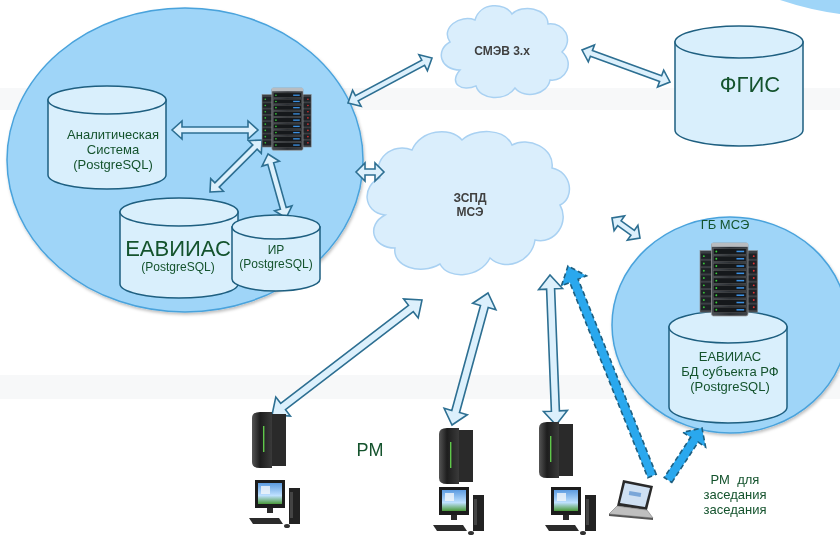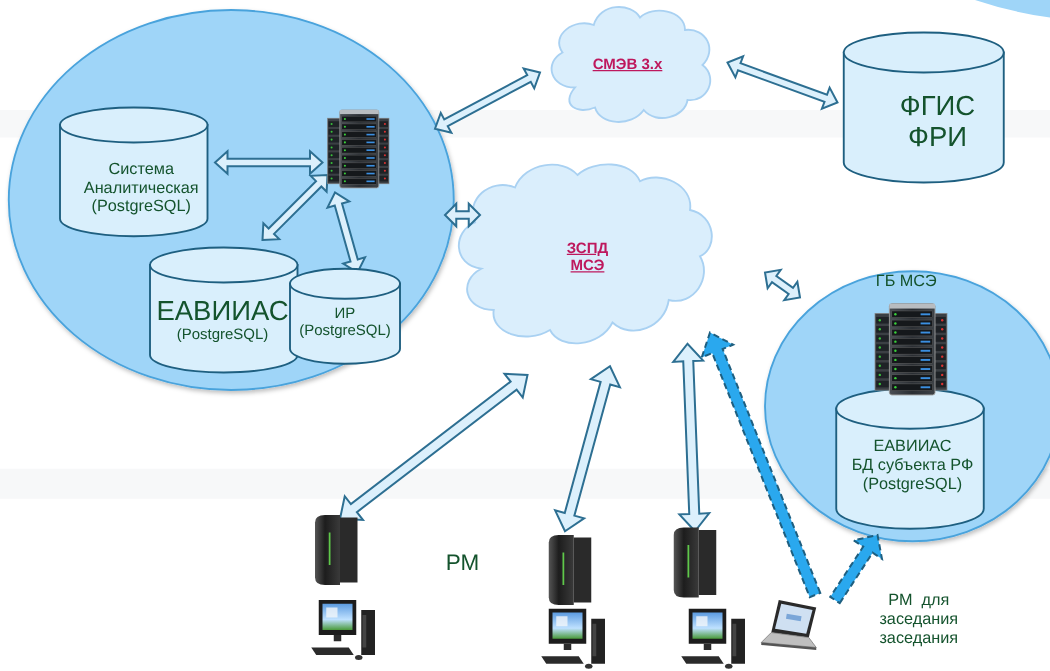--- a/index.html
+++ b/index.html
@@ -3,21 +3,21 @@
   <meta charset="utf-8">
   <style>
     html, body { margin: 0; padding: 0; }
     body {
       width: 840px; height: 537px; overflow: hidden; position: relative;
       background: #ffffff;
       font-family: "Liberation Sans", sans-serif;
     }
     #stage { position: absolute; left: 0; top: 0; width: 840px; height: 537px; }
     .lbl { position: absolute; color: #14532d; text-align: center; line-height: 1.15; white-space: nowrap; }
-    .cloud-lbl { color: #be185d; font-weight: bold; text-decoration: underline; }
+    .cloud-lbl { color: #404040; font-weight: bold; }
     .band { position: absolute; left: 0; width: 840px; background: #f7f8f9; }
   </style>
 </head>
 <body>
 
 <div class="band" style="top:88px;height:22px;"></div>
 <div class="band" style="top:375px;height:24px;"></div>
 
 <svg id="stage" viewBox="0 0 840 537" xmlns="http://www.w3.org/2000/svg">
   <defs>
@@ -276,22 +276,22 @@
         <path d="M14 0 L44 6 L38 30 L8 26 Z" fill="#2a2a2a"></path>
         <path d="M16 3 L41 8 L36 27 L11 23 Z" fill="#cfe0f2"></path>
         <rect x="20" y="12" width="12" height="4" fill="#7aa6d8" transform="rotate(10 26 14)"></rect>
         <path d="M8 26 L38 30 L44 38 L0 34 Z" fill="#bfbfbf" stroke="#777" stroke-width="0.6"></path>
         <path d="M0 34 L44 38 L44 40 L0 36 Z" fill="#555"></path>
       </g>
     </g>
 </svg>
 
 <div class="lbl" style="left:48px;top:128px;width:130px;font-size:13px;">
+  <div>Аналитическая</div>
   <div>Система</div>
-  <div>Аналитическая</div>
   <div>(PostgreSQL)</div>
 </div>
 
 <div class="lbl" style="left:118px;top:236px;width:120px;">
   <div style="font-size:22px;">ЕАВИИАС</div>
   <div style="font-size:12px;">(PostgreSQL)</div>
 </div>
 
 <div class="lbl" style="left:232px;top:244px;width:88px;font-size:12px;">
   <div>ИР</div>
@@ -300,21 +300,20 @@
 
 <div class="lbl cloud-lbl" style="left:462px;top:45px;width:80px;font-size:12px;">СМЭВ 3.x</div>
 
 <div class="lbl cloud-lbl" style="left:440px;top:192px;width:60px;font-size:12px;">
   <div>ЗСПД</div>
   <div>МСЭ</div>
 </div>
 
 <div class="lbl" style="left:690px;top:72px;width:120px;font-size:22px;">
   <div>ФГИС</div>
-  <div>ФРИ</div>
 </div>
 
 <div class="lbl" style="left:670px;top:218px;width:110px;font-size:13px;">ГБ МСЭ</div>
 
 <div class="lbl" style="left:660px;top:350px;width:140px;font-size:13px;">
   <div>ЕАВИИАС</div>
   <div>БД субъекта РФ</div>
   <div>(PostgreSQL)</div>
 </div>
 

